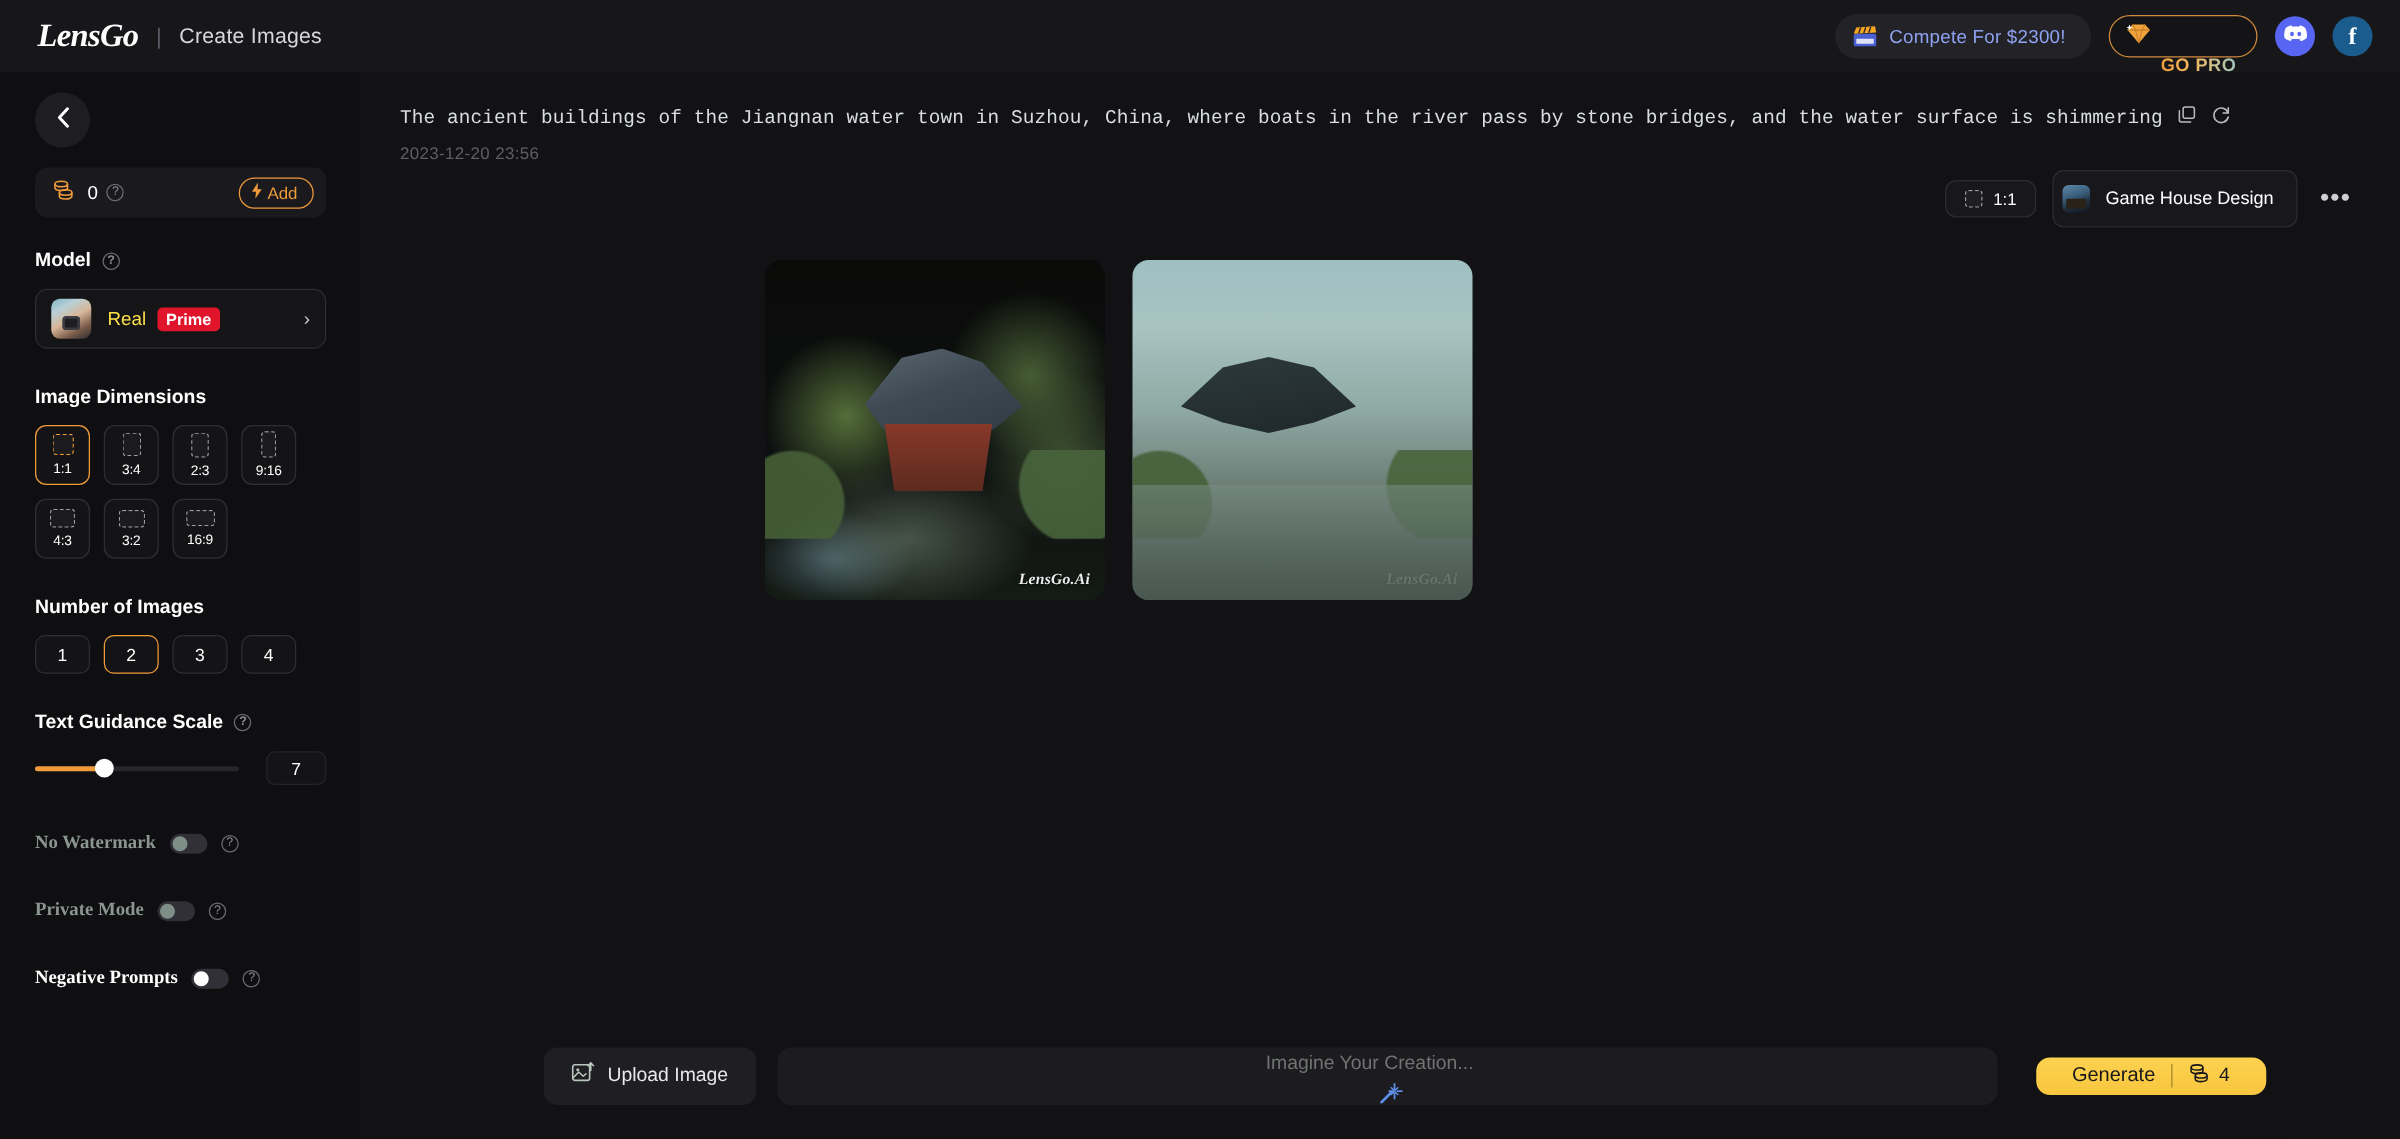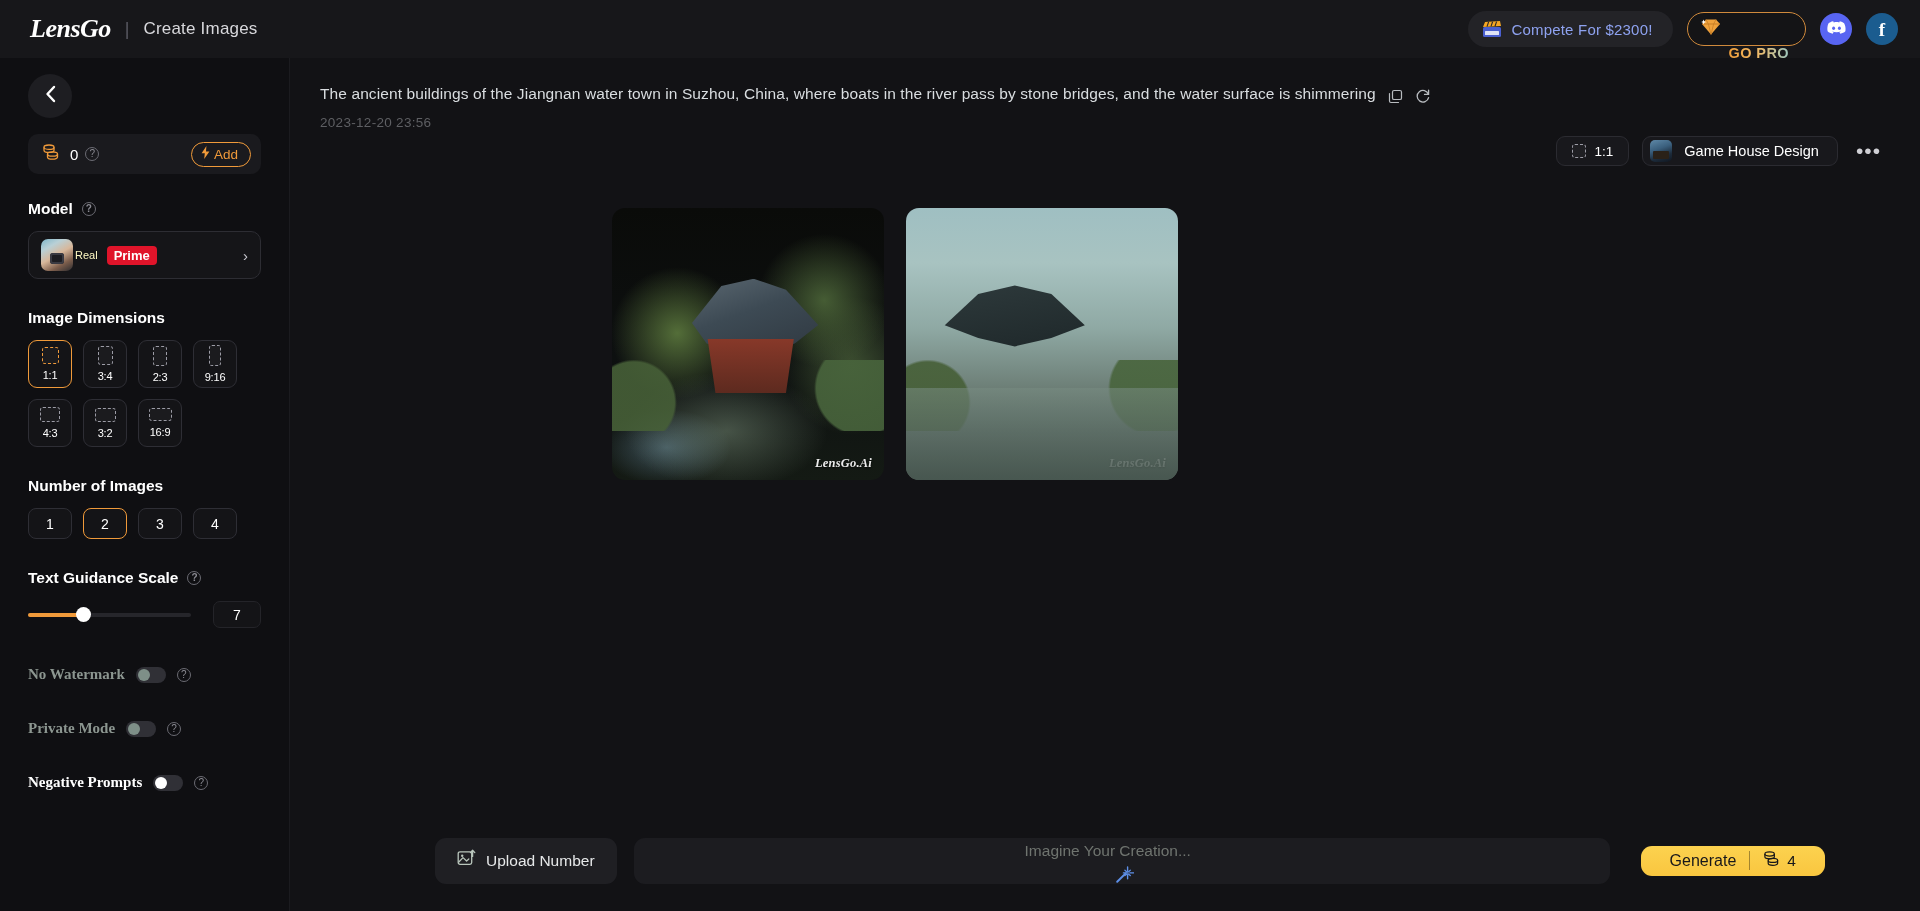--- a/index.html
+++ b/index.html
@@ -105,21 +105,21 @@
   }
   .model-thumb {
     width: 32px; height: 32px; border-radius: 7px; flex: none;
     background: linear-gradient(150deg,#7fb6c9 0%,#b9d0d6 25%,#d8b79a 50%,#7d5e4c 75%,#2b2b2f 100%);
     position: relative; overflow: hidden;
   }
   .model-thumb::after{
     content:""; position:absolute; left:9px; top:14px; width:14px; height:11px;
     border-radius:3px; background:#1d1d22; box-shadow: inset 0 0 0 2px #3a3a42;
   }
-  .model-name { font-size: 11px; color: #fef9c3; margin-left: 2px; }
+  .model-name { font-size: 15px; color: #fde047; margin-left: 13px; }
   .prime-badge {
     margin-left: 9px; background: #e0142a; color: #fff;
     font-size: 13px; font-weight: 600; border-radius: 4px; padding: 2px 7px;
   }
   .chev-right { margin-left: auto; color: #c9c9d0; font-size: 15px; }
 
   .m-dims { margin-top: 30px; }
   .dims-grid { margin-top: 13px; display: flex; flex-wrap: wrap; gap: 11px; width: 238px; }
   .dim-cell {
     width: 44px; height: 48px; border-radius: 9px;
@@ -180,40 +180,40 @@
   }
   .switch.bright .nub { background: #ffffff; }
 
   
   .main {
     position: absolute; left: 290px; top: 58px;
     width: 1630px; height: 853px;
     background: #121215;
   }
   .gen-header { padding: 26px 0 0 30px; }
-  .gen-prompt-line { display: flex; align-items: flex-end; gap: 12px; }
+  .gen-prompt-line { display: flex; align-items: flex-start; gap: 12px; font-family: Liberation Mono, monospace; }
   .gen-prompt {
     font-size: 15.5px; color: #d9dde0; line-height: 1.3; letter-spacing: .1px;
   }
   .act-icon { cursor: pointer; color: #b8bcc0; display: inline-flex; }
   .gen-time { margin-top: 11px; font-size: 13.5px; color: #5e5f63; letter-spacing: .3px; }
 
   .header-tools {
     position: absolute; right: 34px; top: 78px;
     display: flex; align-items: center; gap: 13px;
   }
   .ratio-chip {
     height: 30px; border-radius: 9px;
     background: #18181c; border: 1px solid #2b2b31;
     display: flex; align-items: center; gap: 9px; padding: 0 15px; cursor: pointer;
   }
   .ratio-chip .dim-shape { width: 14px; height: 14px; }
   .ratio-text { font-size: 13.5px; color: #ffffff; }
   .preset-chip {
-    height: 30px; border-radius: 9px;
+    height: 46px; border-radius: 9px;
     background: #18181c; border: 1px solid #2b2b31;
     display: flex; align-items: center; gap: 12px; padding: 0 18px 0 7px; cursor: pointer;
   }
   .preset-thumb {
     width: 22px; height: 22px; border-radius: 5px; flex: none;
     background: linear-gradient(160deg,#5f89a8 0%,#3a5f7d 40%,#1d2c3c 70%,#10161f 100%);
     position: relative; overflow: hidden;
   }
   .preset-thumb::after {
     content: ""; position: absolute; left: 3px; bottom: 3px; width: 16px; height: 8px;
@@ -526,21 +526,21 @@
   <div class="bottombar">
     <div class="upload-btn">
       <span>
         <svg width="19" height="19" viewBox="0 0 19 19">
           <rect x="1.2" y="2.8" width="13.5" height="12.5" rx="1.8" fill="none" stroke="#b9c6bc" stroke-width="1.3"></rect>
           <circle cx="5.2" cy="6.8" r="1.2" fill="#b9c6bc"></circle>
           <path d="M1.8 13 L6 8.6 L9.6 12 L11.8 10" fill="none" stroke="#b9c6bc" stroke-width="1.3" stroke-linecap="round" stroke-linejoin="round"></path>
           <path d="M15.6 7.4 V1.6 M13.4 3.6 L15.6 1.3 L17.8 3.6" fill="none" stroke="#b9c6bc" stroke-width="1.3" stroke-linecap="round" stroke-linejoin="round"></path>
         </svg>
       </span>
-      <span class="upload-label">Upload Number</span>
+      <span class="upload-label">Upload Image</span>
     </div>
 
     <div class="prompt-field">
       <input class="prompt-input" type="text" placeholder="Imagine Your Creation..." style="">
       <span class="magic-btn">
         <svg width="19" height="19" viewBox="0 0 19 19">
           <path d="M2.2 16.8 L10.4 8.6" stroke="#5d8fe8" stroke-width="2" stroke-linecap="round"></path>
           <path d="M12.6 2 V6.2 M12.6 9.6 V13.8 M8.4 7.9 H12.6 M14.8 7.9 H19" stroke="#5d8fe8" stroke-width="1.4" stroke-linecap="round"></path>
           <path d="M9.9 5.2 L11.9 6.9 M15.3 5.2 L13.3 6.9 M9.9 10.6 L11.9 8.9 M15.3 10.6 L13.3 8.9" stroke="#5d8fe8" stroke-width="1.3" stroke-linecap="round"></path>
         </svg>

